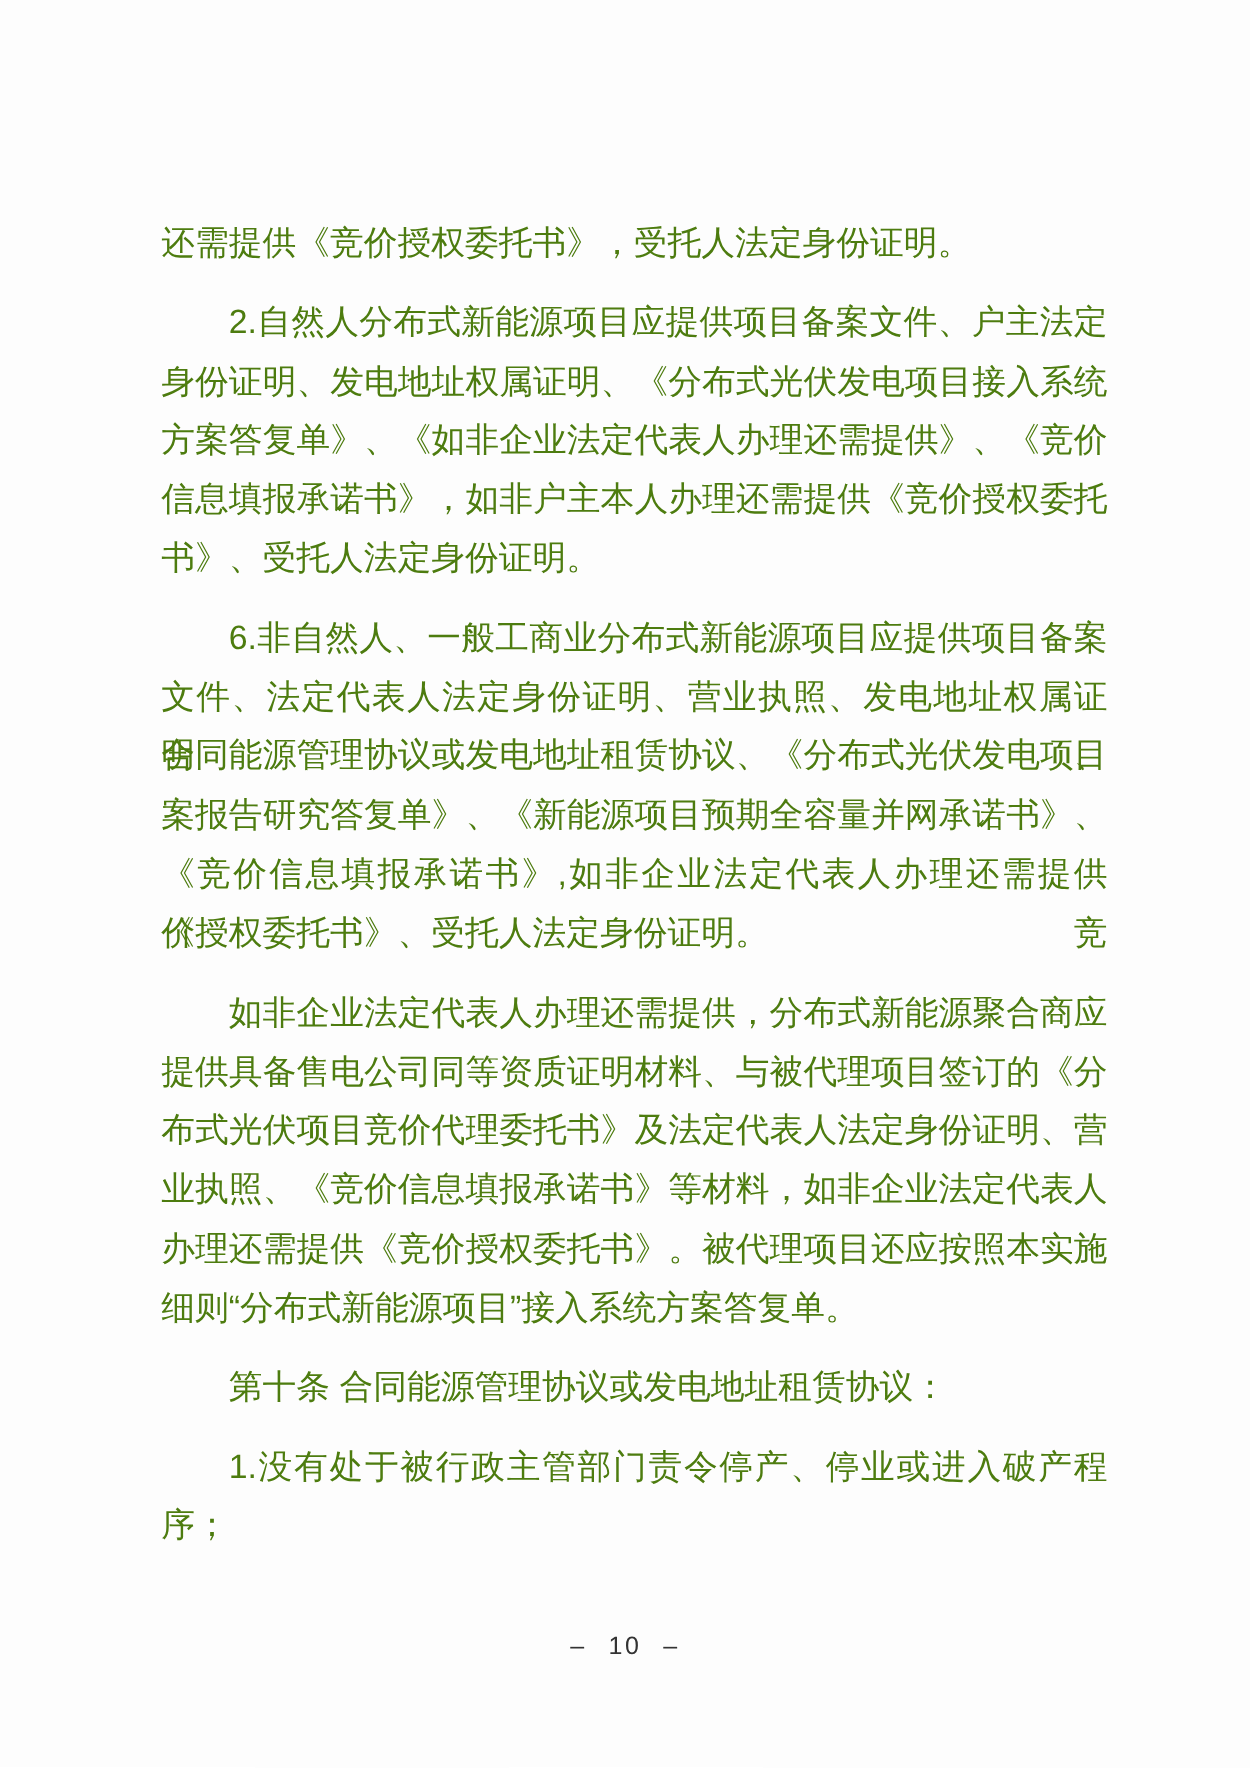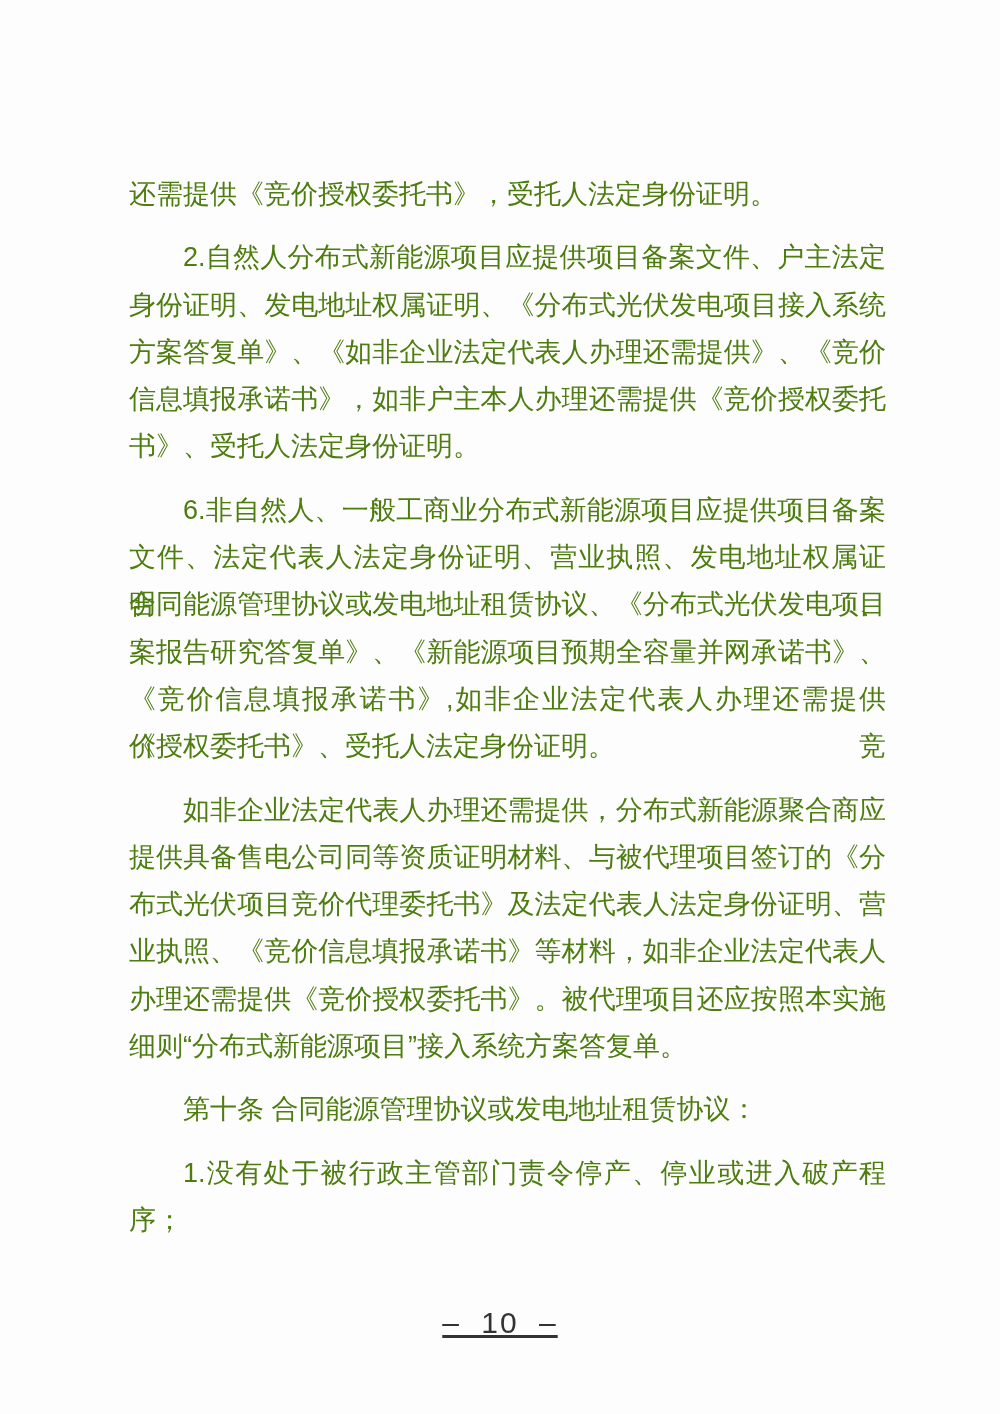--- a/index.html
+++ b/index.html
@@ -39,25 +39,24 @@
     margin-top: 16px;
   }
   .footer {
     position: absolute;
     top: 1306px;
     left: 0;
     width: 100%;
     text-align: center;
   }
   .footer .page-num {
-    font-size: 30px;
+    font-size: 20px;
     color: #333333;
     letter-spacing: 2px;
     word-spacing: 10px;
-    text-decoration: underline;
   }
 </style>
 </head>
 <body>
 
 <div class="page">
   <div class="text-block" id="lines-container">
       <div class="line">还需提供《竞价授权委托书》，受托人法定身份证明。</div>
       <div class="line indent justify">2.自然人分布式新能源项目应提供项目备案文件、户主法定</div>
       <div class="line justify">身份证明、发电地址权属证明、《分布式光伏发电项目接入系统</div>

